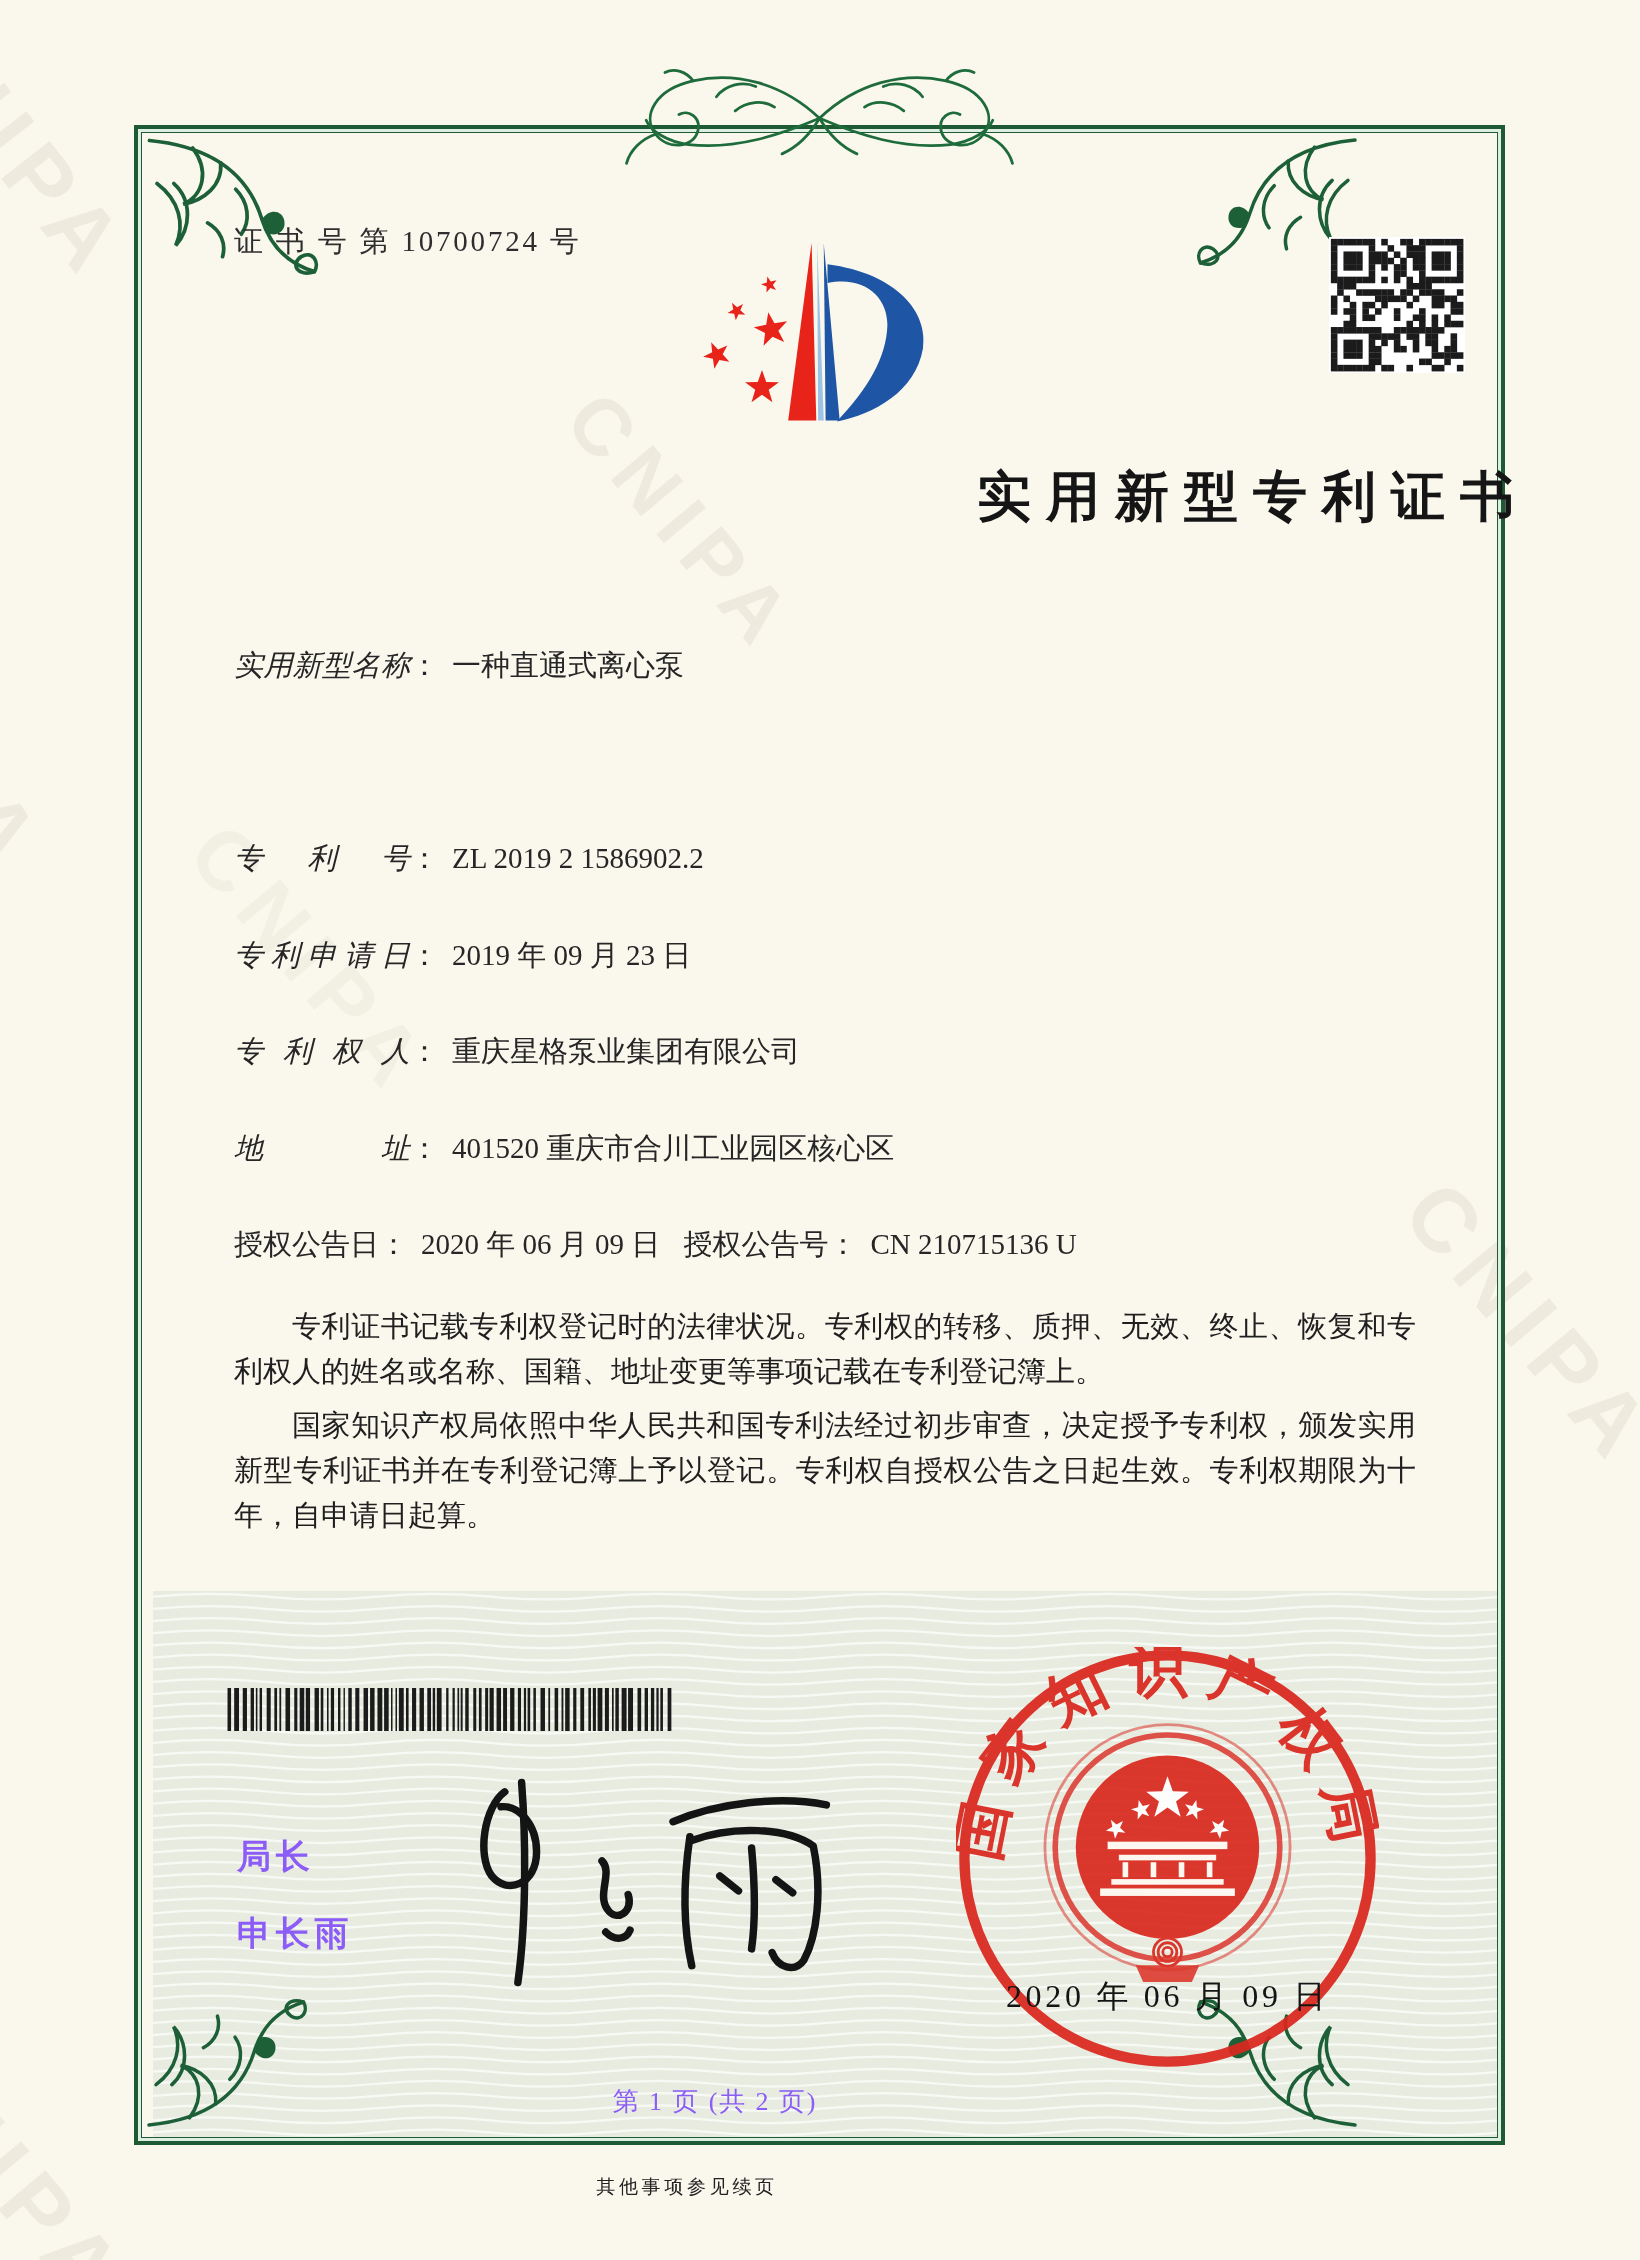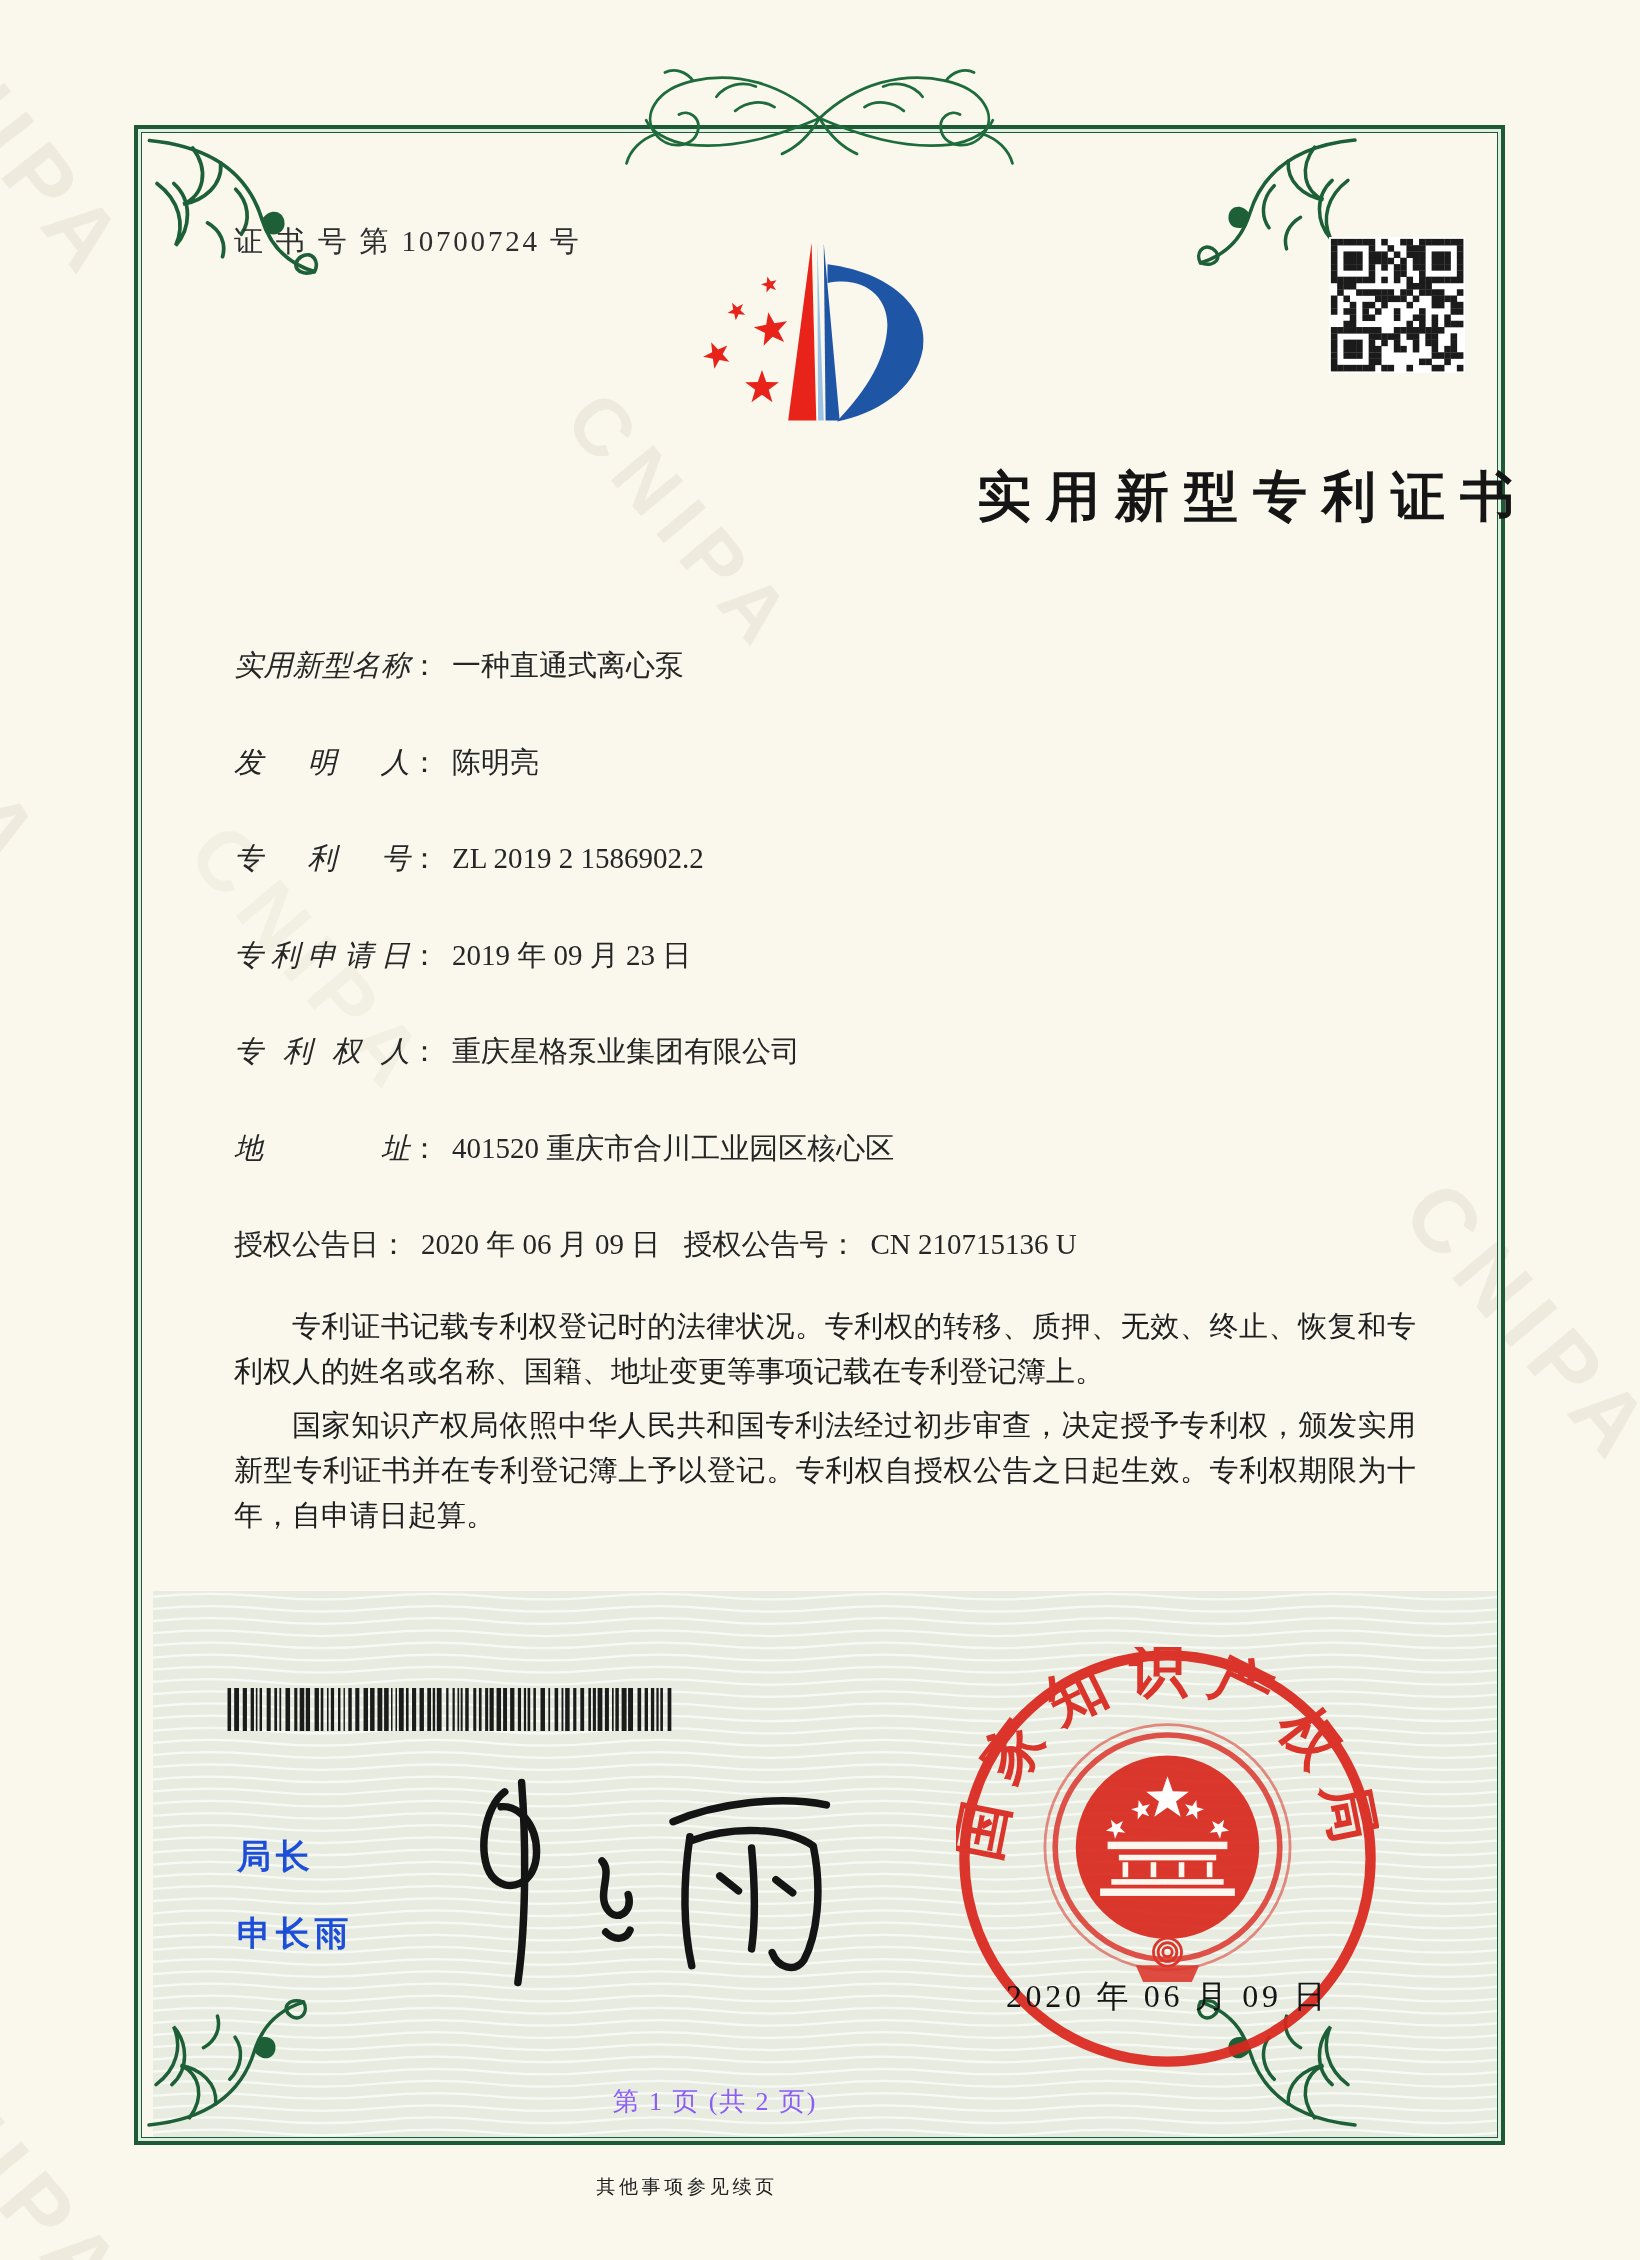--- a/index.html
+++ b/index.html
@@ -30,21 +30,21 @@
          font-size:54px;font-weight:bold;color:#151515;letter-spacing:15px;}
   
   .field{position:absolute;left:234px;width:1218px;font-size:29px;color:#262626;white-space:nowrap;}
   .flabel{display:inline-block;width:176px;text-align:justify;text-align-last:justify;font-style:italic;}
   .fcolon{display:inline-block;margin-right:13px;}
   .g2{margin-left:16px;}
   #body{position:absolute;left:234px;top:1304px;width:1182px;font-size:29px;line-height:45px;
         color:#1f1f1f;text-align:justify;}
   #body p{margin:0 0 9.4px 0;text-indent:2em;}
   #barcode{position:absolute;left:225px;top:1688px;}
-  #head-title,#head-name{position:absolute;left:237px;font-size:34px;font-weight:bold;color:#1d4ed8;
+  #head-title,#head-name{position:absolute;left:237px;font-size:34px;font-weight:bold;color:#8b5cf6;
         font-family:"Liberation Sans","DejaVu Sans",sans-serif;letter-spacing:4.7px;}
   #head-title{top:1834px;}
   #head-name{top:1911px;}
   #signature{position:absolute;left:394px;top:1775px;}
   #seal{position:absolute;left:956px;top:1647px;}
   #seal-date{position:absolute;left:956px;top:1975px;width:423px;text-align:center;
         font-size:32px;color:#141414;letter-spacing:3.7px;}
   #page-num{position:absolute;left:134px;top:2084px;width:1162px;text-align:center;
         font-size:26px;color:#8b5cf6;letter-spacing:1.9px;}
   #cont-note{position:absolute;left:120px;top:2174px;width:1134px;text-align:center;
@@ -411,23 +411,20 @@
         <rect x="114.1" y="134.3" width="7" height="7"></rect>
         <rect x="134.3" y="134.3" width="7" height="7"></rect>
       </g>
   </svg>
 
   <div id="title">实用新型专利证书</div>
 
   <div class="field" style="top:646px;">
     <span class="flabel">实用新型名称</span><span class="fcolon">：</span><span class="fvalue">一种直通式离心泵</span>
   </div>
-  <div class="field" style="top:743px;">
-    <span class="flabel">发明人</span><span class="fcolon">：</span><span class="fvalue">陈明亮</span>
-  </div>
   <div class="field" style="top:839px;">
     <span class="flabel">专利号</span><span class="fcolon">：</span><span class="fvalue">ZL 2019 2 1586902.2</span>
   </div>
   <div class="field" style="top:936px;">
     <span class="flabel">专利申请日</span><span class="fcolon">：</span><span class="fvalue">2019 年 09 月 23 日</span>
   </div>
   <div class="field" style="top:1032px;">
     <span class="flabel">专利权人</span><span class="fcolon">：</span><span class="fvalue">重庆星格泵业集团有限公司</span>
   </div>
   <div class="field" style="top:1129px;">

